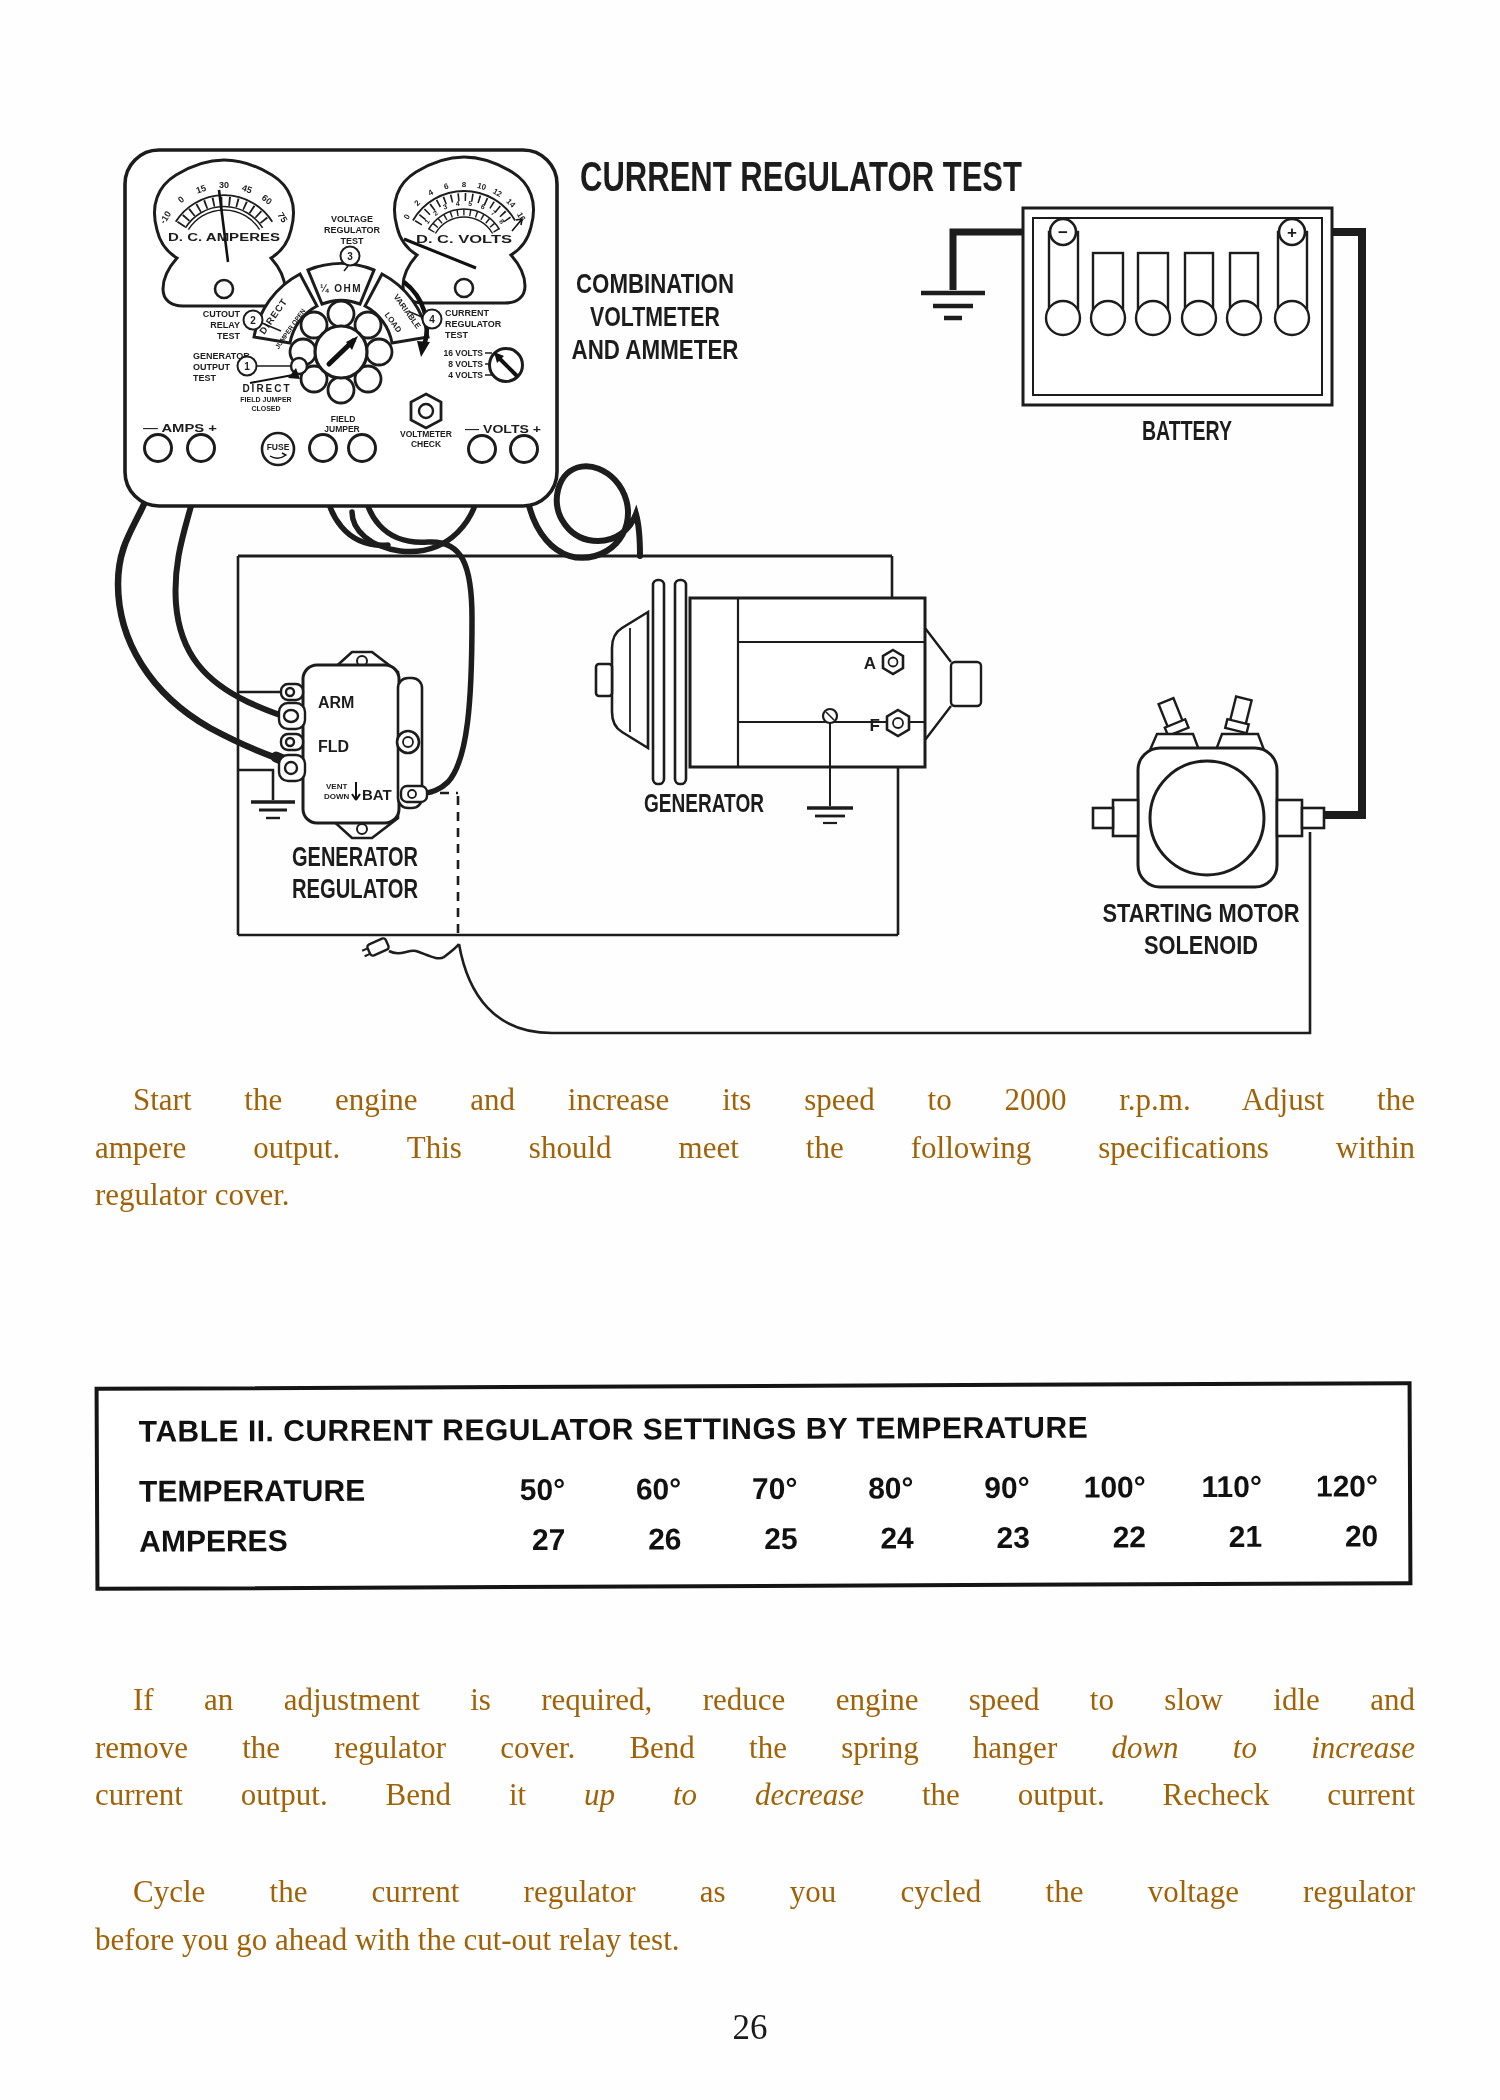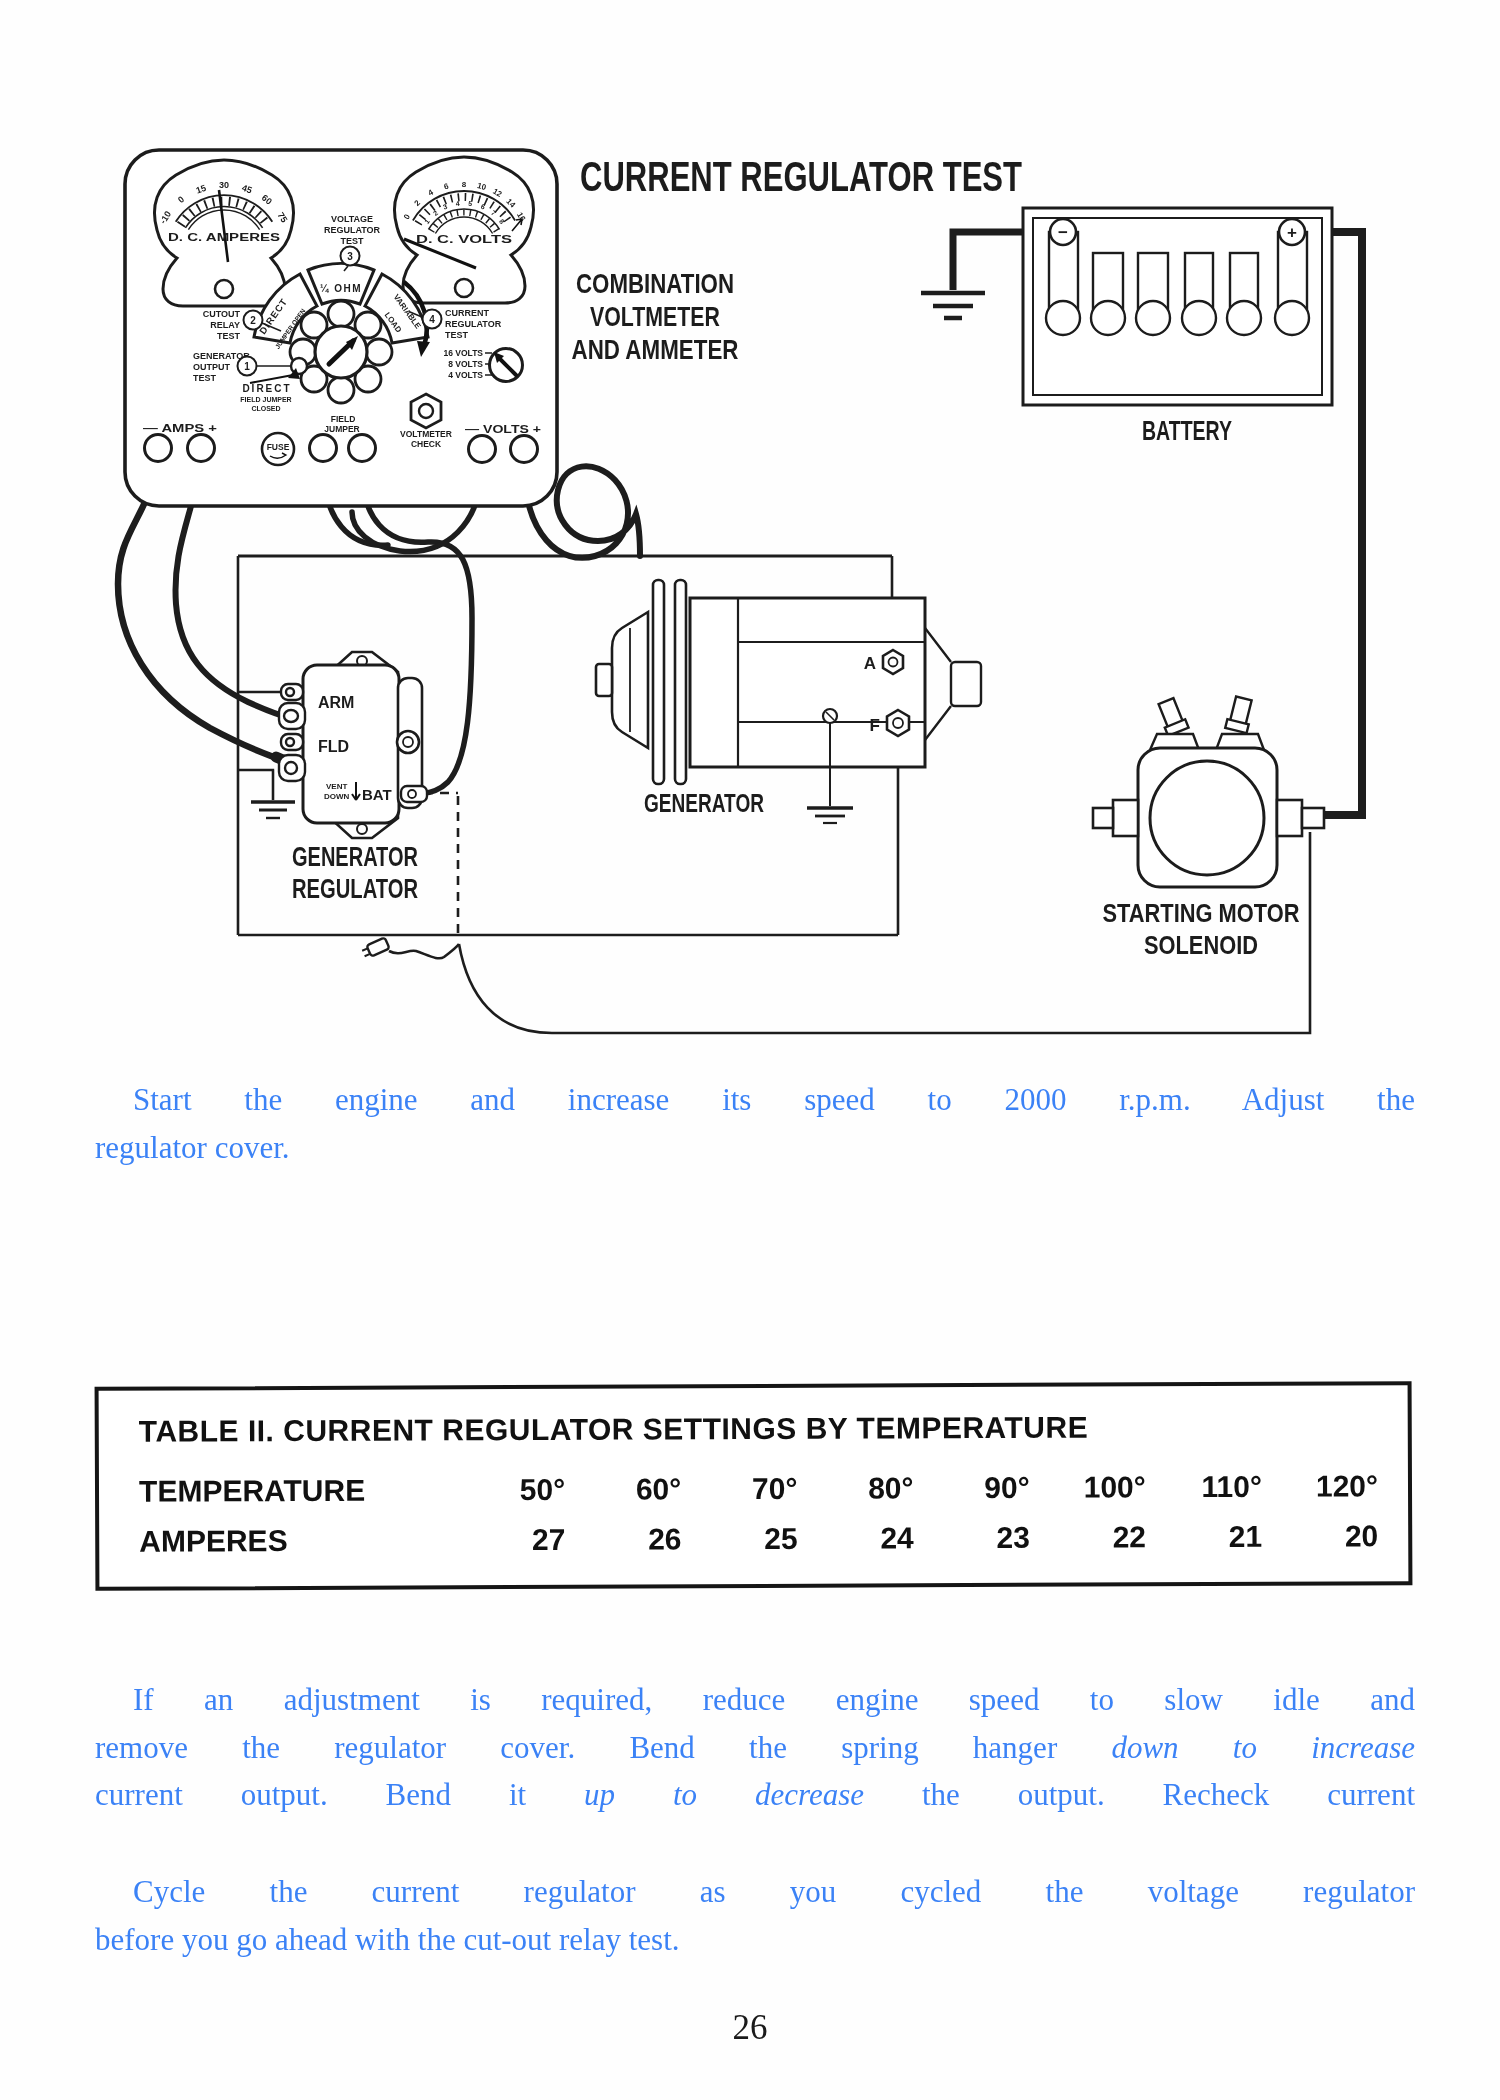--- a/index.html
+++ b/index.html
@@ -1,20 +1,20 @@
 <!DOCTYPE html>
 <html><head>
 <meta charset="utf-8">
 <style>
   html,body{margin:0;padding:0;background:#ffffff;}
   .page{position:relative;width:1500px;height:2100px;background:#fefefe;overflow:hidden;
         font-family:"Liberation Serif",serif;color:#1b1b1b;}
   svg text{font-family:"Liberation Sans",sans-serif;font-weight:bold;fill:#1c1c1c;}
   .diagram{position:absolute;left:0;top:0;}
-  .para{position:absolute;left:95px;width:1320px;font-size:31px;line-height:47.5px;color:#3b82f6;}
+  .para{position:absolute;left:95px;width:1320px;font-size:31px;line-height:47.5px;color:#a16207;}
   .para .line{text-align:justify;text-align-last:justify;white-space:nowrap;}
   .para .line.last{text-align-last:left;}
   .para .line.first{text-indent:38px;}
   .para i{font-style:italic;}
   .spec-table{position:absolute;left:95px;top:1384px;width:1317px;box-sizing:border-box;
               border:4px solid #151515;padding:24px 30px 28px 40px;background:#fff;
               font-family:"Liberation Sans",sans-serif;font-weight:bold;color:#111;
               transform:rotate(-0.25deg);}
   .t-title{font-size:30px;letter-spacing:0.5px;}
   .t-row{display:flex;align-items:baseline;margin-top:26px;font-size:30px;}
@@ -356,20 +356,21 @@
       <rect x="1277" y="800" width="25" height="36"></rect>
           <rect x="1302" y="808" width="22" height="20"></rect>
     </g>
     <text x="1201" y="922" text-anchor="middle" font-size="26" textLength="197" lengthAdjust="spacingAndGlyphs">STARTING MOTOR</text>
     <text x="1201" y="954" text-anchor="middle" font-size="26" textLength="114" lengthAdjust="spacingAndGlyphs">SOLENOID</text>
   </g>
 </svg>
 
 <div class="para" style="top:1076px">
   <div class="line first">Start the engine and increase its speed to 2000 r.p.m. Adjust the</div>
+  <div class="line">ampere output. This should meet the following specifications within</div>
   <div class="line last">regulator cover.</div>
 </div>
 
 <div class="spec-table">
   <div class="t-title">TABLE II. CURRENT REGULATOR SETTINGS BY TEMPERATURE</div>
   <div class="t-row">
     <span class="t-label">TEMPERATURE</span>
     <span class="t-val">50°</span>
     <span class="t-val">60°</span>
     <span class="t-val">70°</span>

